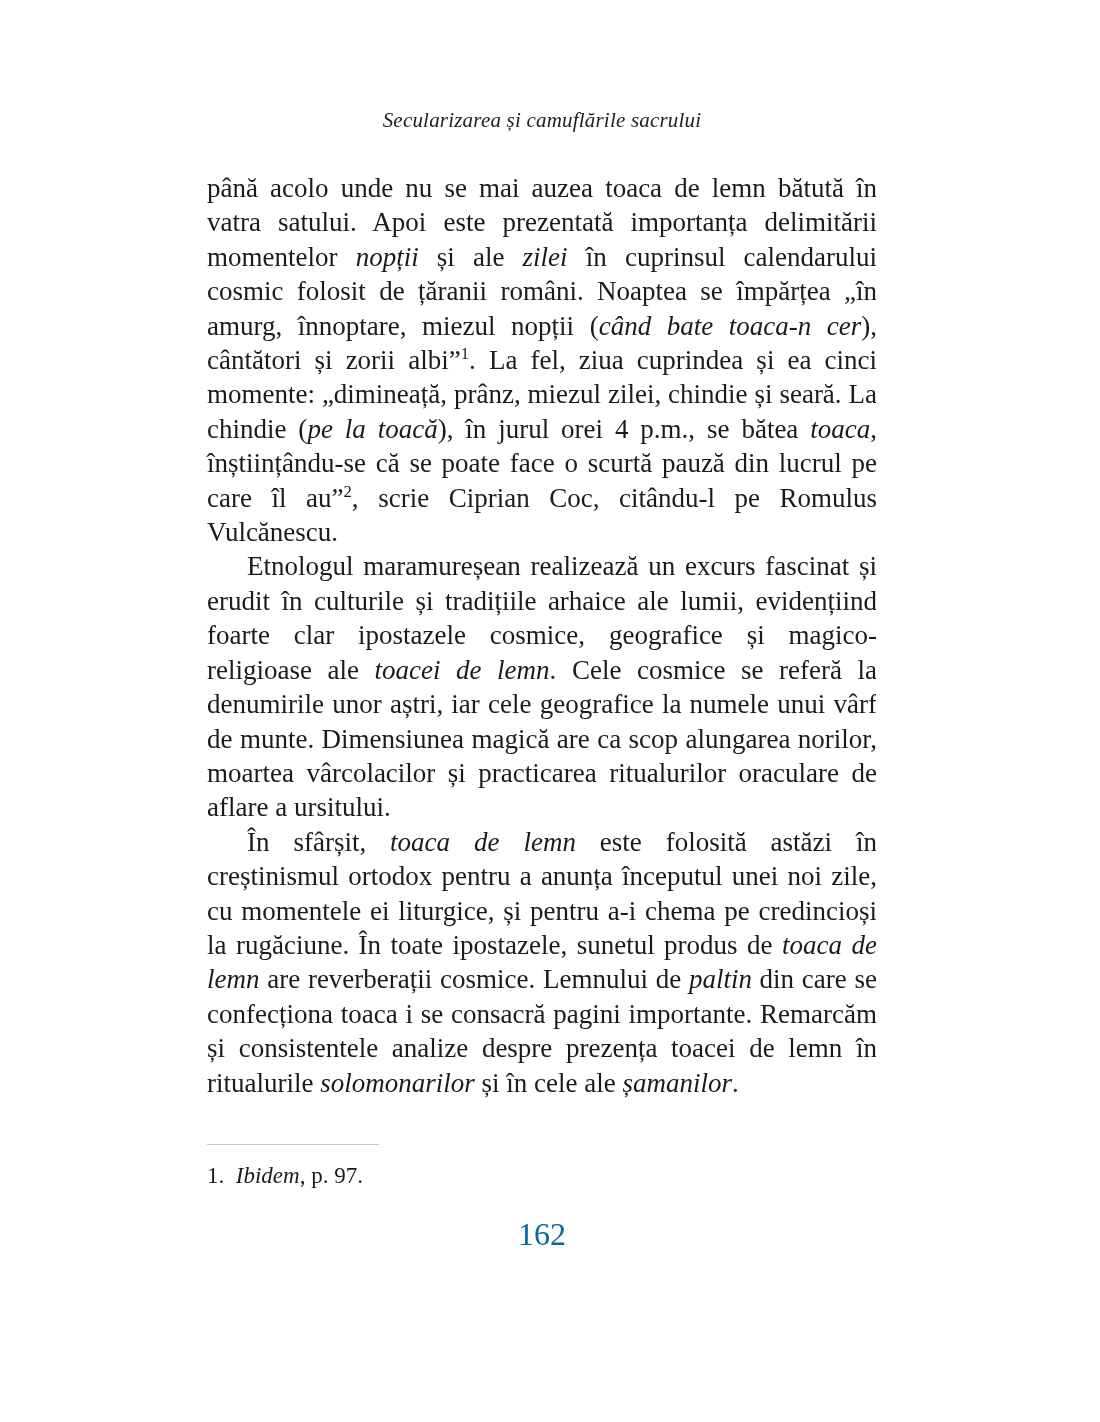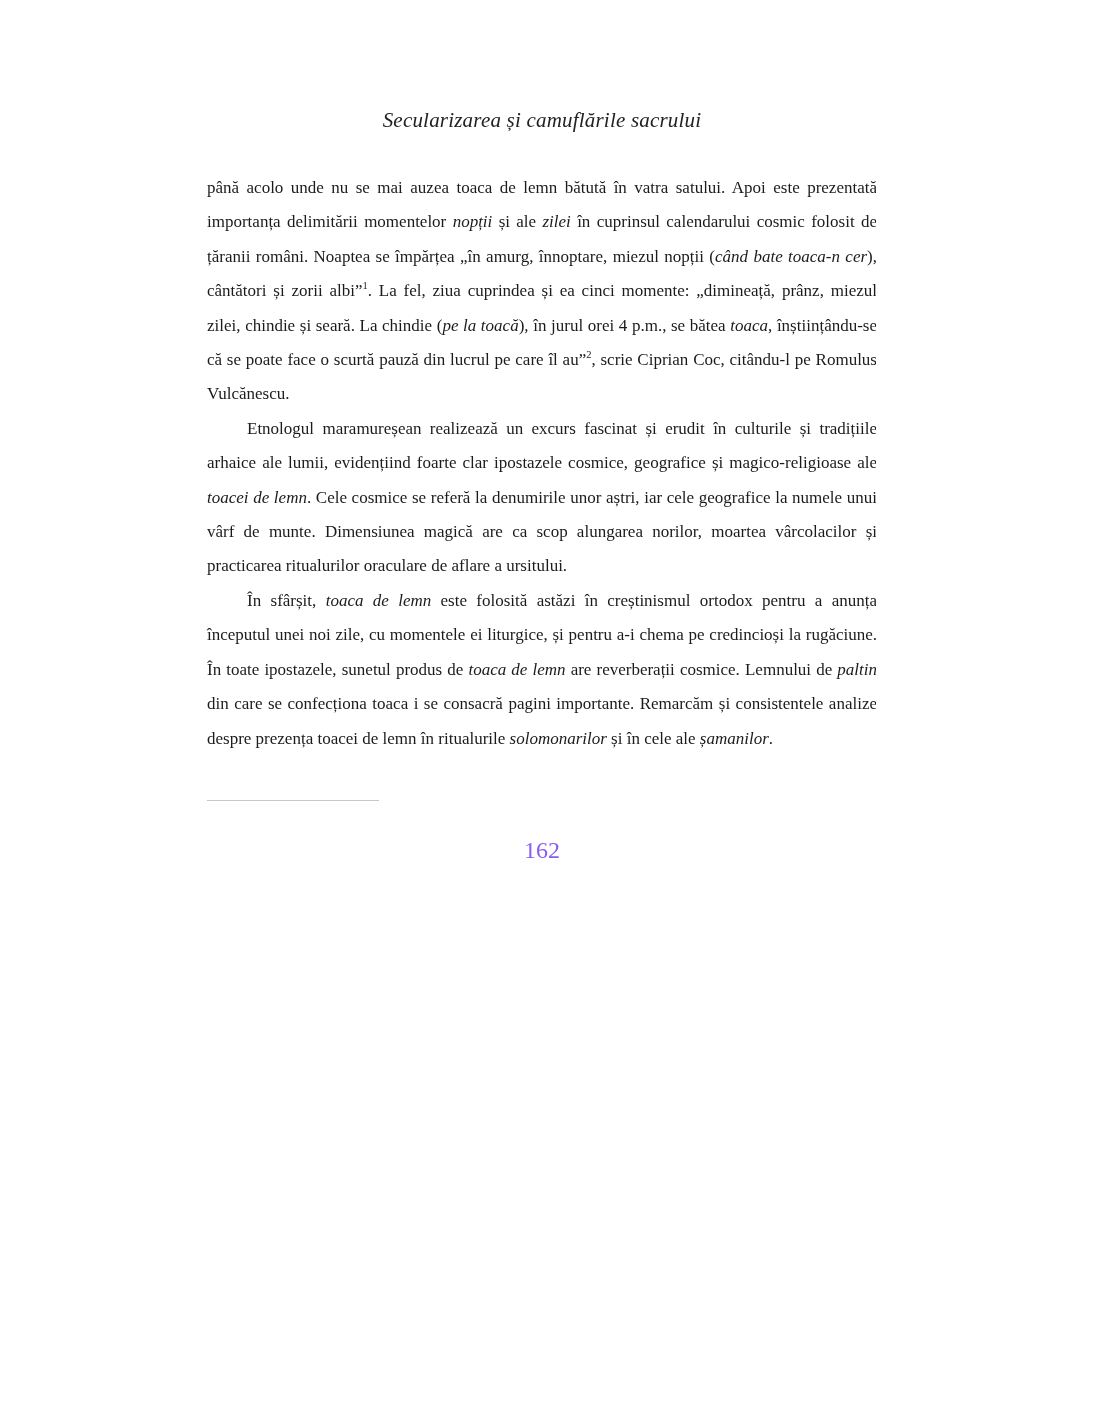--- a/index.html
+++ b/index.html
@@ -26,21 +26,21 @@
   .running-header {
     margin-top: 108px;
     text-align: center;
     font-style: italic;
     font-size: 21px;
     letter-spacing: 0.2px;
     color: #222;
   }
   .body-text {
     margin-top: 38px;
-    font-size: 17px;
+    font-size: 27px;
     line-height: 34.4px;
     text-align: justify;
   }
   .body-text p {
     margin: 0;
     padding: 0;
   }
   .body-text p.indent {
     text-indent: 40px;
   }
@@ -58,40 +58,41 @@
     line-height: 33px;
     text-align: left;
   }
   .footnote-rule {
     width: 172px;
     height: 0;
     border-top: 1px solid #c8c8c8;
     margin-bottom: 14px;
   }
   .page-number {
-    margin-top: 36px;
+    margin-top: 24px;
     text-align: center;
-    font-size: 24px;
-    color: #8b5cf6;
+    font-size: 32px;
+    color: #0369a1;
   }
 </style>
 </head>
 <body>
 
 <div class="page">
   <div class="content">
 
     <div class="running-header">Secularizarea și camuflările sacrului</div>
 
     <div class="body-text">
       <p class="para"><span>până acolo unde nu se mai auzea toaca de lemn bătută în vatra satului. Apoi este prezentată importanța delimitării momentelor </span><em>nopții</em><span> și ale </span><em>zilei</em><span> în cuprinsul calendarului cosmic folosit de țăranii români. Noaptea se împărțea „în amurg, înnoptare, miezul nopții (</span><em>când bate toaca-n cer</em><span>), cântători și zorii albi”</span><sup>1</sup><span>. La fel, ziua cuprindea și ea cinci momente: „dimineață, prânz, miezul zilei, chindie și seară. La chindie (</span><em>pe la toacă</em><span>), în jurul orei 4 p.m., se bătea </span><em>toaca</em><span>, înștiințându-se că se poate face o scurtă pauză din lucrul pe care îl au”</span><sup>2</sup><span>, scrie Ciprian Coc, citându-l pe Romulus Vulcănescu.</span></p>
       <p class="para indent"><span>Etnologul maramureșean realizează un excurs fascinat și erudit în culturile și tradițiile arhaice ale lumii, evidențiind foarte clar ipostazele cosmice, geografice și magico-religioase ale </span><em>toacei de lemn</em><span>. Cele cosmice se referă la denumirile unor aștri, iar cele geografice la numele unui vârf de munte. Dimensiunea magică are ca scop alungarea norilor, moartea vârcolacilor și practicarea ritualurilor oraculare de aflare a ursitului.</span></p>
       <p class="para indent"><span>În sfârșit, </span><em>toaca de lemn</em><span> este folosită astăzi în creștinismul ortodox pentru a anunța începutul unei noi zile, cu momentele ei liturgice, și pentru a-i chema pe credincioși la rugăciune. În toate ipostazele, sunetul produs de </span><em>toaca de lemn</em><span> are reverberații cosmice. Lemnului de </span><em>paltin</em><span> din care se confecționa toaca i se consacră pagini importante. Remarcăm și consistentele analize despre prezența toacei de lemn în ritualurile </span><em>solomonarilor</em><span> și în cele ale </span><em>șamanilor</em><span>.</span></p>
     </div>
 
     <div class="footnotes">
       <div class="footnote-rule"></div>
+      <div class="footnote"><span>1. </span><em>Ibidem</em><span>, p. 97.</span></div>
     </div>
 
     <div class="page-number">162</div>
 
   </div>
 </div>
 
 </body></html>

